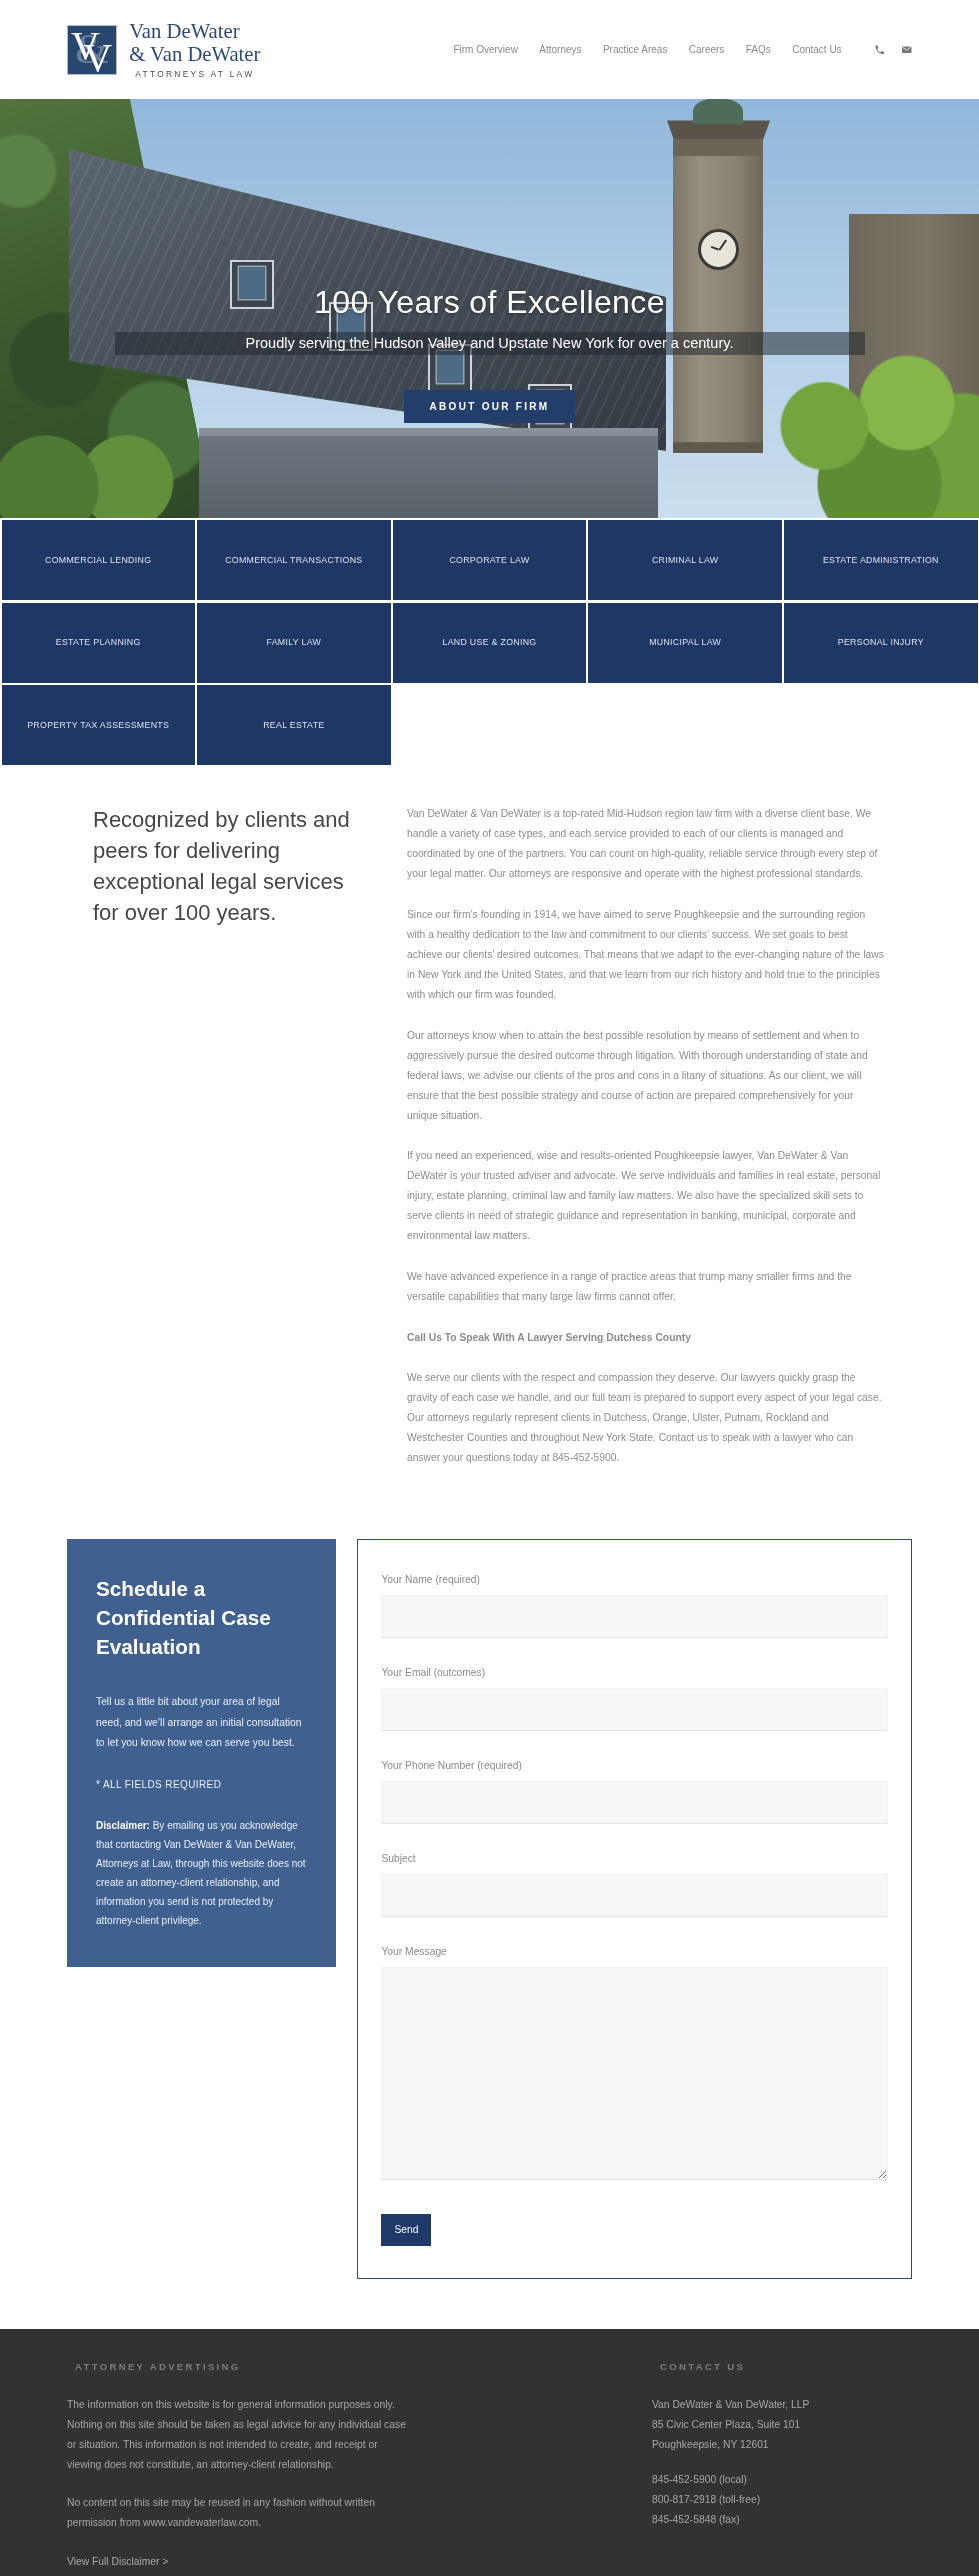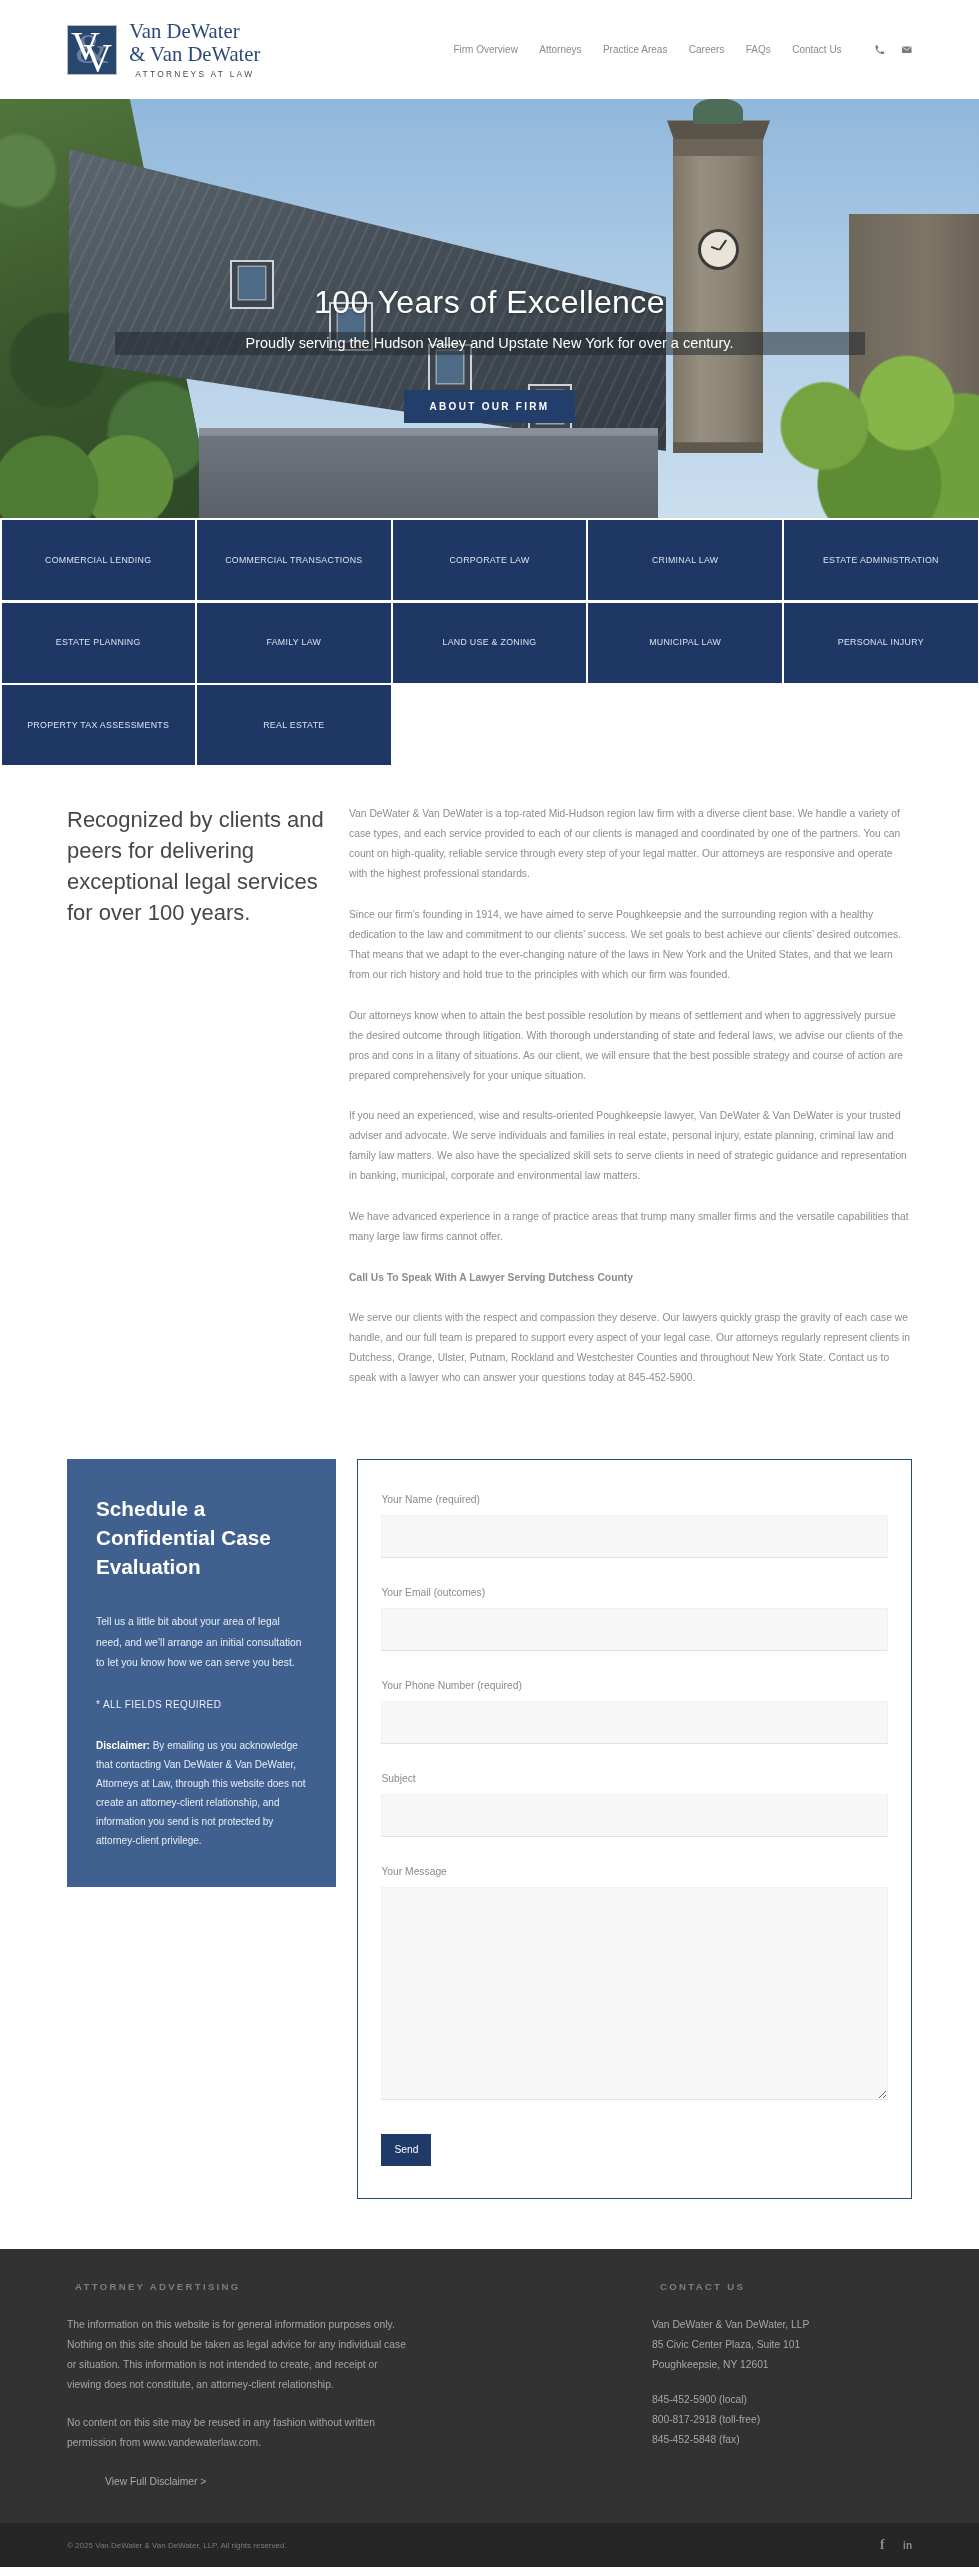--- a/index.html
+++ b/index.html
@@ -66,21 +66,21 @@
   .hero-title { margin:0; padding-top:185px; font-size:32px; font-weight:400; color:#fff; text-shadow:0 0.8px 3.1px rgba(0,0,0,.35); letter-spacing:0.4px; }
   .hero-subtitle-band { margin:10.7px auto 0; width:750px; background:rgba(35,40,46,.55); padding:3.8px 0; }
   .hero-subtitle { font-size:14.5px; color:#fff; }
   .hero-cta { display:inline-block; margin-top:35px; background:#233e6b; color:#fff; font-size:10px; font-weight:700; letter-spacing:2.3px; padding:10.7px 26px; border:none; cursor:pointer; }
 
   
   .practice-grid { background:#fff; display:grid; grid-template-columns:repeat(5,1fr); grid-auto-rows:80px; gap:2.3px; padding:2.3px 1.5px; }
   .practice-tile { background:#1e3764; color:#dce3ee; display:flex; align-items:center; justify-content:center; text-align:center; font-size:8.8px; letter-spacing:0.3px; padding:0 9.2px; line-height:12.2px; }
 
   
-  .about { display:flex; padding:37px 67px 0; gap:16px; }
+  .about { display:flex; padding:37px 93px 0; gap:48px; }
   .about-left { width:266px; flex:0 0 auto; }
   .about-heading { margin:0; max-width:259px; font-size:22px; line-height:31px; font-weight:400; color:#474747; }
   .about-right { flex:1; }
   .about-right p { margin:0 0 20.7px; font-size:10.3px; line-height:20px; color:#8c8c8c; }
   .about-sub { margin:0; font-size:10.3px; line-height:20px; font-weight:700; color:#5e5e5e; }
 
   
   .evaluation { display:flex; align-items:flex-start; gap:21.4px; padding:0 67px; margin-top:50px; }
   .eval-box { width:269px; flex:0 0 auto; background:#40618f; color:#e9eef6; padding:35px 29px 37px; }
   .eval-heading { margin:0 0 31px; font-size:20.7px; line-height:29px; font-weight:700; color:#fff; }
@@ -96,21 +96,21 @@
   .send-btn { margin-top:1.5px; background:#1f3a68; color:#fff; border:none; font-size:10.3px; padding:10.7px 13px; cursor:pointer; font-family:"Liberation Sans", sans-serif; }
 
   
   .site-footer { margin-top:50px; background:#323232; padding:32px 67px 35px; display:flex; justify-content:space-between; }
   .footer-col-left { width:344px; }
   .footer-col-right { width:260px; }
   .footer-heading { margin:0 8px 23px; font-size:9.6px; font-weight:700; letter-spacing:2.3px; color:#7d7d7d; }
   .site-footer p { margin:0 0 18.4px; font-size:10.3px; line-height:20px; color:#a6a6a6; }
   .contact-lines p { margin:0; }
   .contact-gap { height:15.3px; }
-  .disclaimer-link { display:inline-block; margin-top:4.6px; font-size:10.3px; color:#a9a9a9;margin-left:38px; }
+  .disclaimer-link { display:inline-block; margin-top:4.6px; font-size:10.3px; color:#a9a9a9; }
 
   .bottom-bar { background:#262626; height:44px; display:flex; align-items:center; justify-content:space-between; padding:0 67px; }
   .copyright { font-size:8px; color:#7c7c7c; }
   .social { display:flex; align-items:center; gap:18.4px; }
   .social-icon { color:#8a8a8a; font-size:10px; font-weight:700; }
   .social-icon.fb { font-family:"Liberation Serif", serif; font-size:13.8px; }
 </style>
 </head>
 <body>
 

